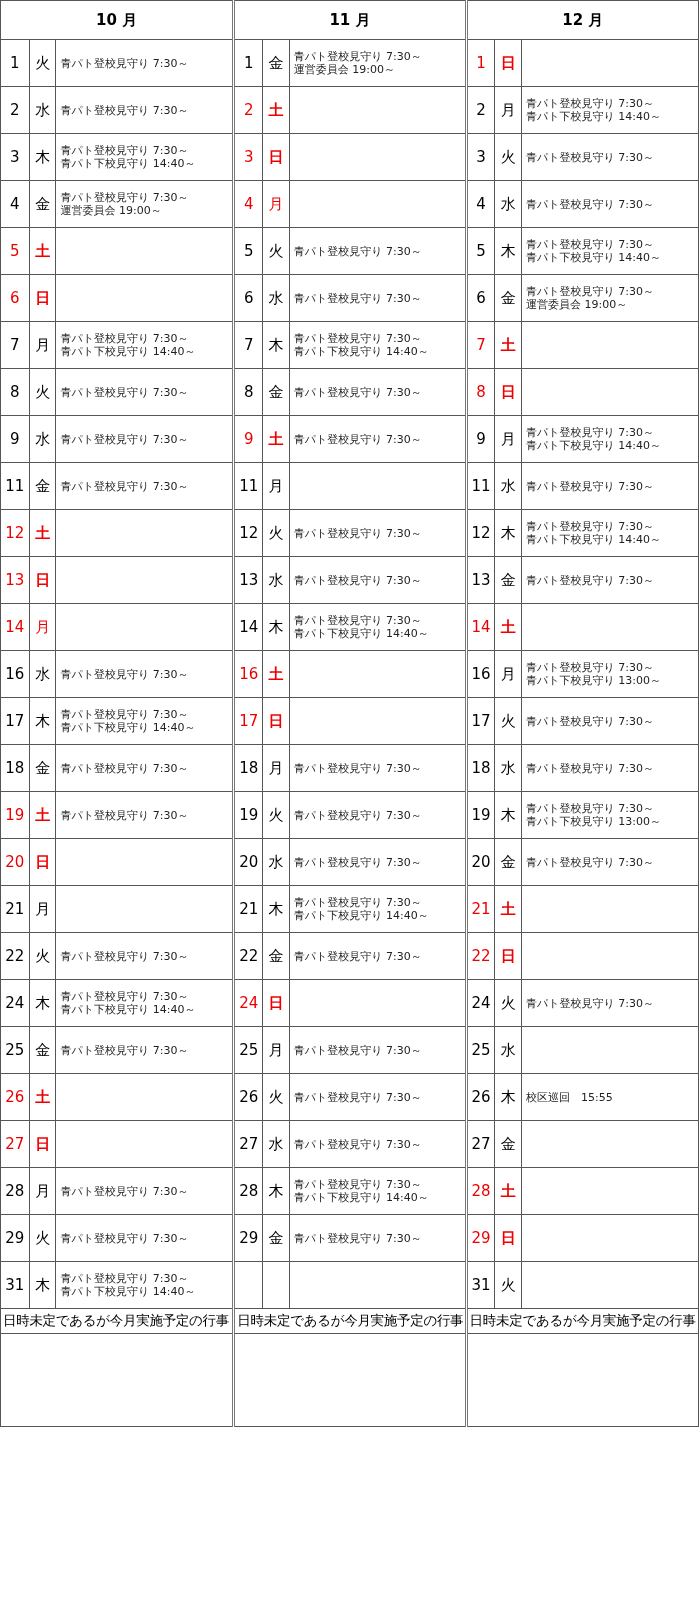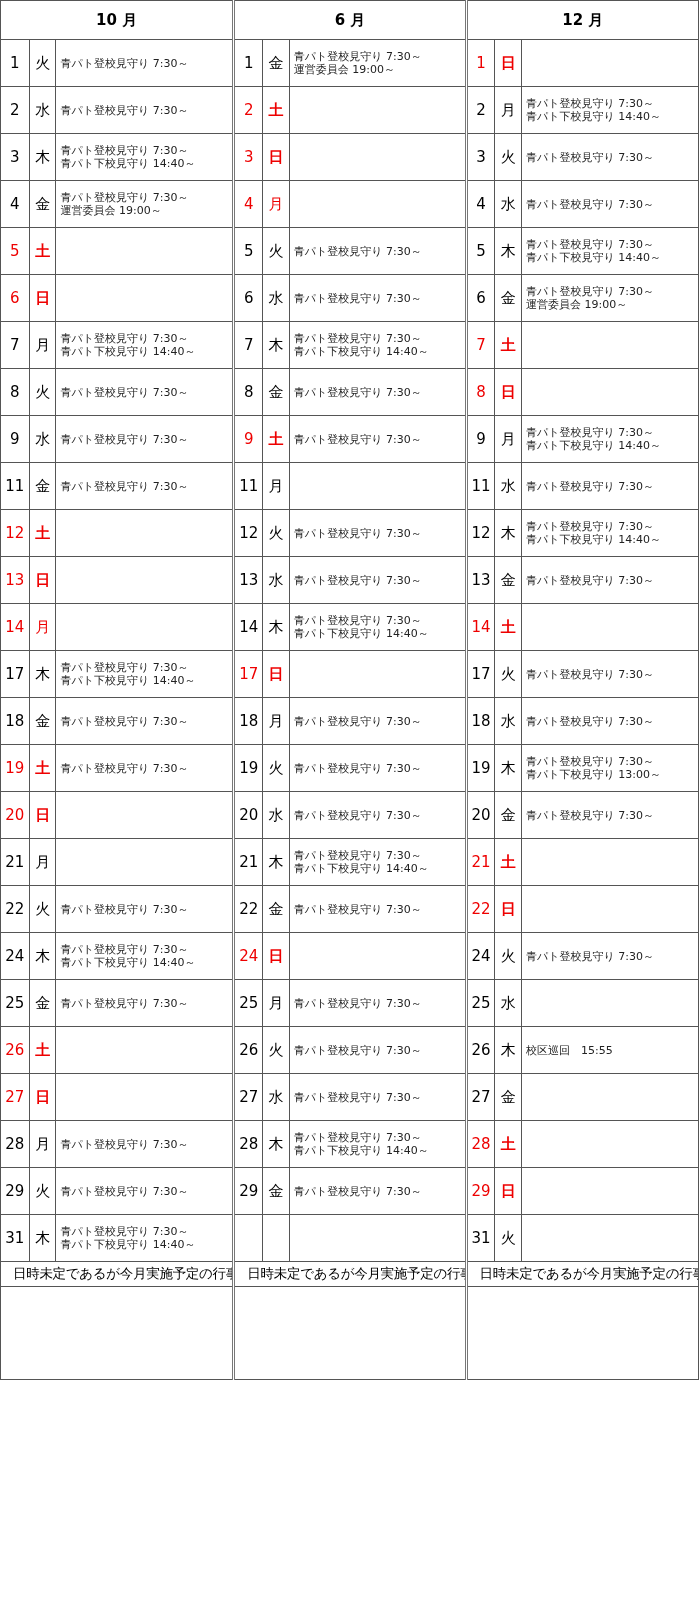--- a/index.html
+++ b/index.html
@@ -7,42 +7,42 @@
   table { border-collapse:collapse; table-layout:fixed; width:699px; position:absolute; left:0; top:0; }
   td, th { border:1px solid #555; padding:0; overflow:hidden; }
   .thick-l { border-left:3px double #777; }
   .thick-r { border-right:3px double #777; }
   th.month { height:38px; font-size:15px; font-weight:bold; text-align:center; }
   td.num { text-align:center; font-size:15px; height:46px; }
   td.dow { text-align:center; font-size:15px; }
   td.ev { font-size:11px; line-height:13px; padding-left:4px; color:#222; white-space:nowrap; }
   .red { color:#e00; }
   .bold { font-weight:bold; }
-  td.note { font-size:13.5px; height:24px; white-space:nowrap; padding-left:12px; letter-spacing:-0.3px; }
+  td.note { font-size:13.5px; height:24px; white-space:nowrap; padding-left:2px; letter-spacing:-0.3px; }
   td.blank { height:92px; }
 </style>
 </head>
 <body>
 
 <table>
   <colgroup>
     <col style="width:28px">
       <col style="width:26px">
       <col style="width:173px">
     <col style="width:28px">
       <col style="width:26px">
       <col style="width:172px">
     <col style="width:28px">
       <col style="width:26px">
       <col style="width:172px">
   </colgroup>
   <thead>
     <tr>
       <th colspan="3" class="month thick-r">10 月</th>
-      <th colspan="3" class="month thick-l thick-r">6 月</th>
+      <th colspan="3" class="month thick-l thick-r">11 月</th>
       <th colspan="3" class="month thick-l">12 月</th>
     </tr>
   </thead>
   <tbody id="cal-body">
       <tr>
         <td class="num">1</td>
         <td class="dow">火</td>
         <td class="ev thick-r">
           <div>青パト登校見守り 7:30～</div>
         </td>
@@ -238,20 +238,36 @@
         <td class="ev thick-r"></td>
         <td class="num thick-l">14</td>
         <td class="dow">木</td>
         <td class="ev thick-r">
           <div>青パト登校見守り 7:30～</div>
           <div>青パト下校見守り 14:40～</div>
         </td>
         <td class="num red thick-l">14</td>
         <td class="dow red bold">土</td>
         <td class="ev"></td>
+      </tr>
+      <tr>
+        <td class="num">16</td>
+        <td class="dow">水</td>
+        <td class="ev thick-r">
+          <div>青パト登校見守り 7:30～</div>
+        </td>
+        <td class="num red thick-l">16</td>
+        <td class="dow red bold">土</td>
+        <td class="ev thick-r"></td>
+        <td class="num thick-l">16</td>
+        <td class="dow">月</td>
+        <td class="ev">
+          <div>青パト登校見守り 7:30～</div>
+          <div>青パト下校見守り 13:00～</div>
+        </td>
       </tr>
       <tr>
         <td class="num">17</td>
         <td class="dow">木</td>
         <td class="ev thick-r">
           <div>青パト登校見守り 7:30～</div>
           <div>青パト下校見守り 14:40～</div>
         </td>
         <td class="num red thick-l">17</td>
         <td class="dow red bold">日</td>

